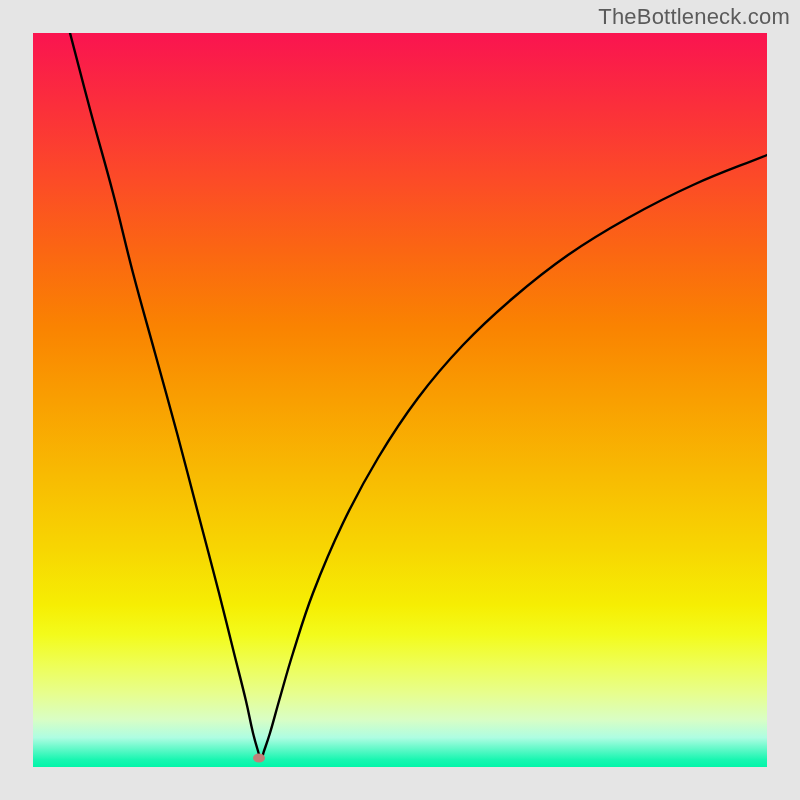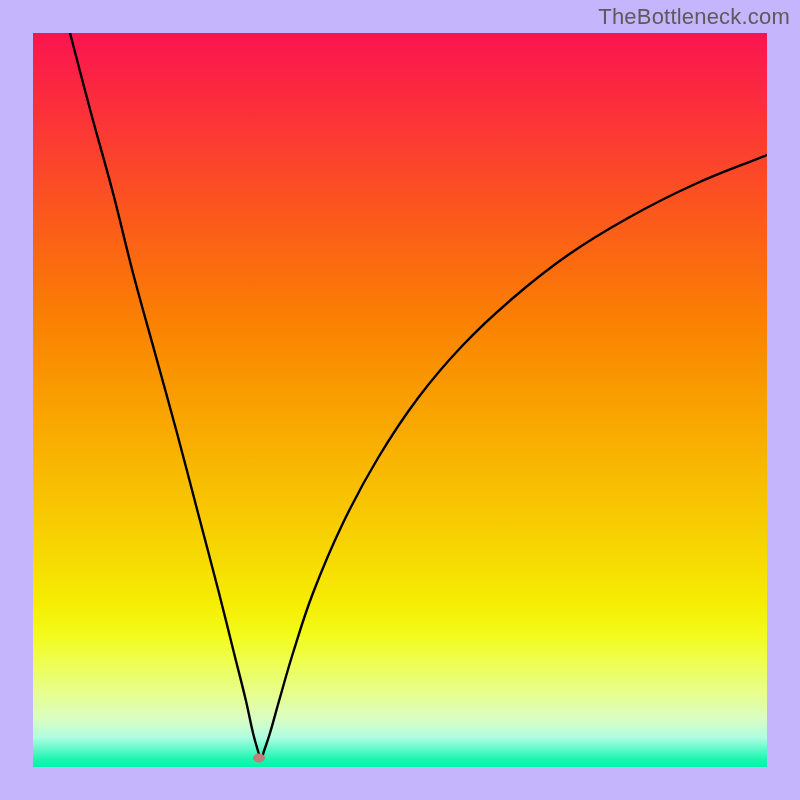--- a/index.html
+++ b/index.html
@@ -8,21 +8,21 @@
     width: 800px;
     height: 800px;
     overflow: hidden;
     font-family: Arial, Helvetica, sans-serif;
     background: #000;
   }
   .frame {
     position: relative;
     width: 800px;
     height: 800px;
-    background: #c4b5fd;
+    background: #e5e5e5;
   }
   .attribution {
     position: absolute;
     top: 4px;
     right: 10px;
     font-size: 22px;
     font-weight: 400;
     color: #5b5b5b;
     letter-spacing: 0.2px;
   }

